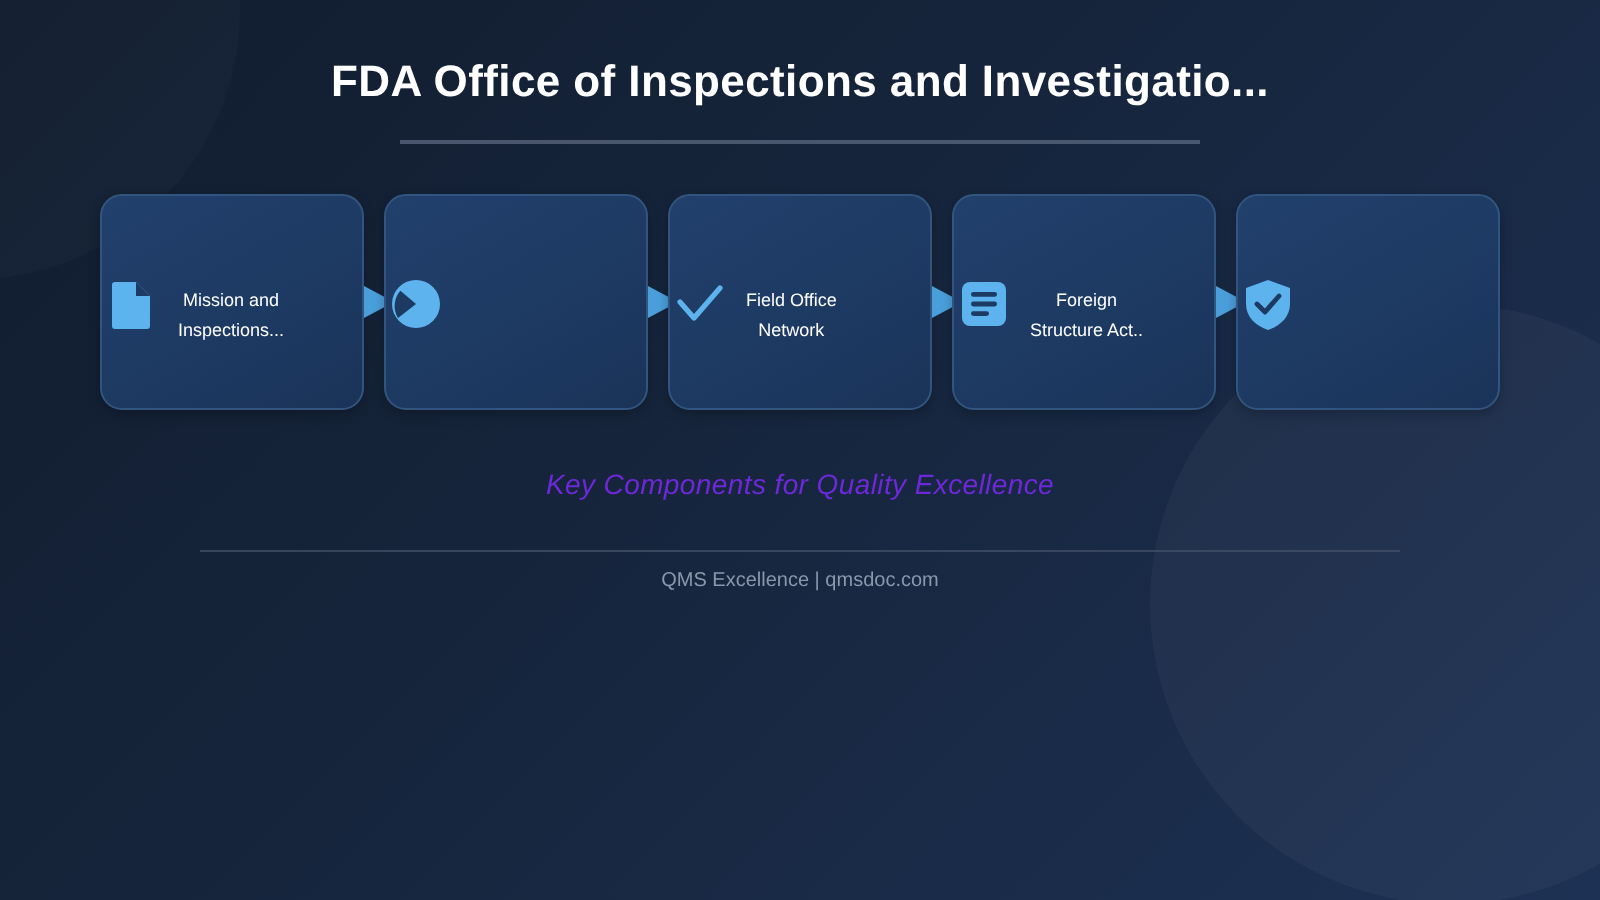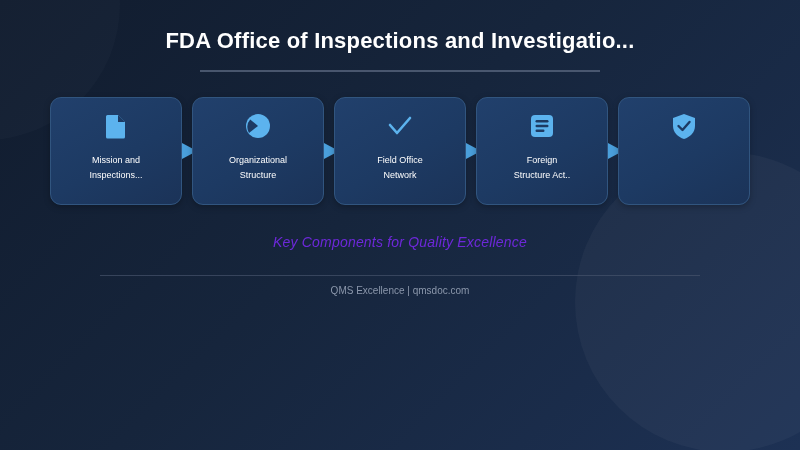--- a/index.html
+++ b/index.html
@@ -49,21 +49,21 @@
     justify-content: space-between;
     align-items: stretch;
   }
   .card {
     position: relative;
     width: 132px;
     border-radius: 11px;
     background: linear-gradient(150deg, #21406c 0%, #1d3a63 55%, #1b3358 100%);
     border: 1px solid #31557f;
     display: flex;
-    flex-direction: column;
+    flex-direction: row;
     align-items: center;
     justify-content: flex-start;
     padding-top: 13px;
     box-shadow: 0 2px 6px rgba(0,0,0,0.25);
   }
   .card-icon {
     width: 30px; height: 30px;
     display:flex; align-items:center; justify-content:center;
     margin-bottom: 12px;
   }
@@ -138,24 +138,20 @@
       <div class="arrow"></div>
     </div>
 
     <div class="card">
       <div class="card-icon">
         <svg width="28" height="28" viewBox="0 0 28 28">
           <circle cx="14" cy="14" r="12" fill="#5cb3ee"></circle>
           <path d="M14 14 L5 21 A11.5 11.5 0 0 1 6.2 7.4 Z" fill="#1d3a63"></path>
         </svg>
       </div>
-      <div class="card-label">
-        <span>Organizational</span><br>
-        <span>Structure</span>
-      </div>
       <div class="arrow"></div>
     </div>
 
     <div class="card">
       <div class="card-icon">
         <svg width="28" height="28" viewBox="0 0 28 28">
           <path d="M4 13 L11 21 L24 6" fill="none" stroke="#5cb3ee" stroke-width="2.6" stroke-linecap="round" stroke-linejoin="round"></path>
         </svg>
       </div>
       <div class="card-label">

